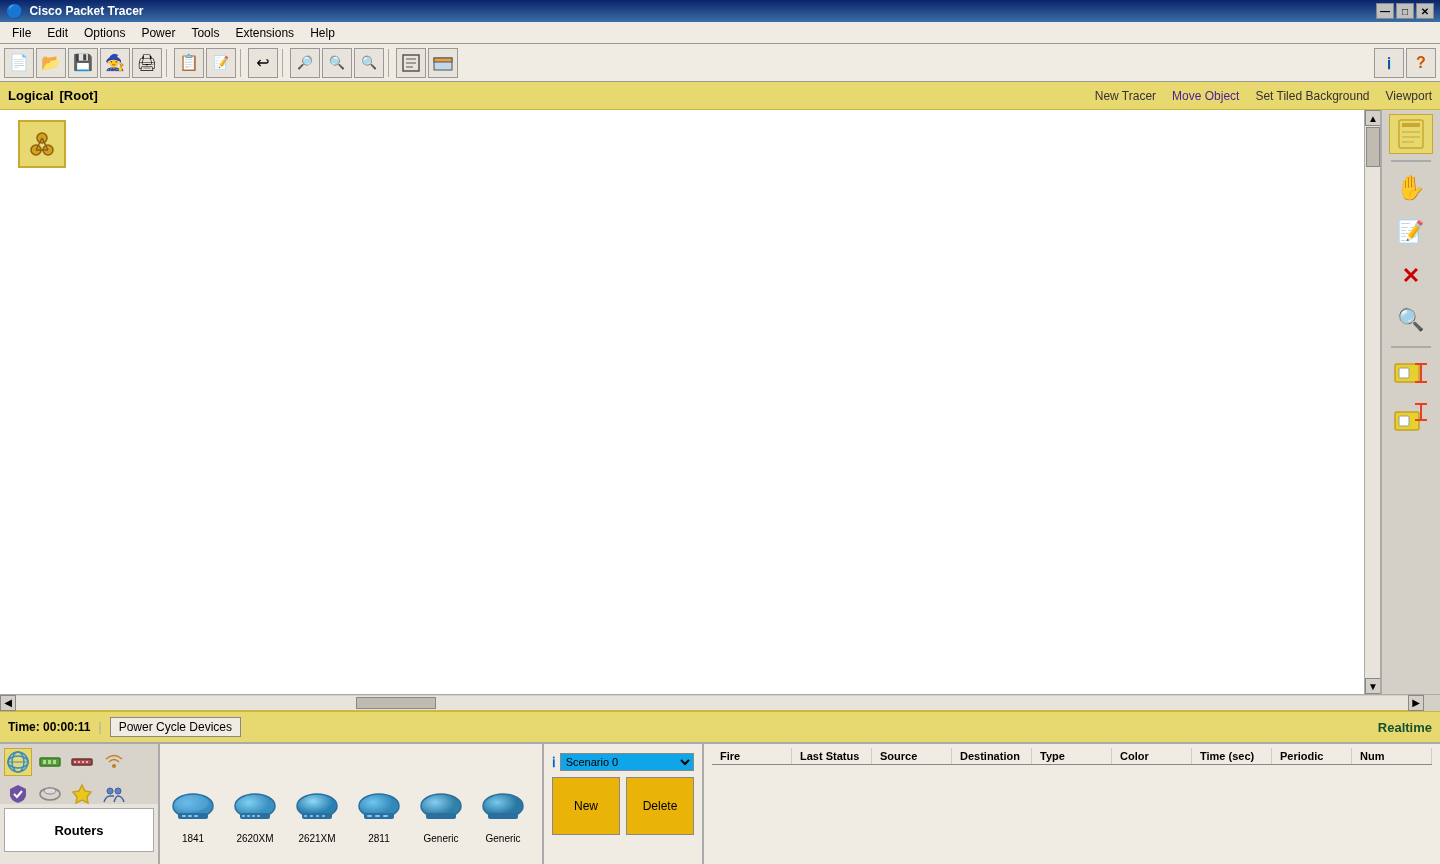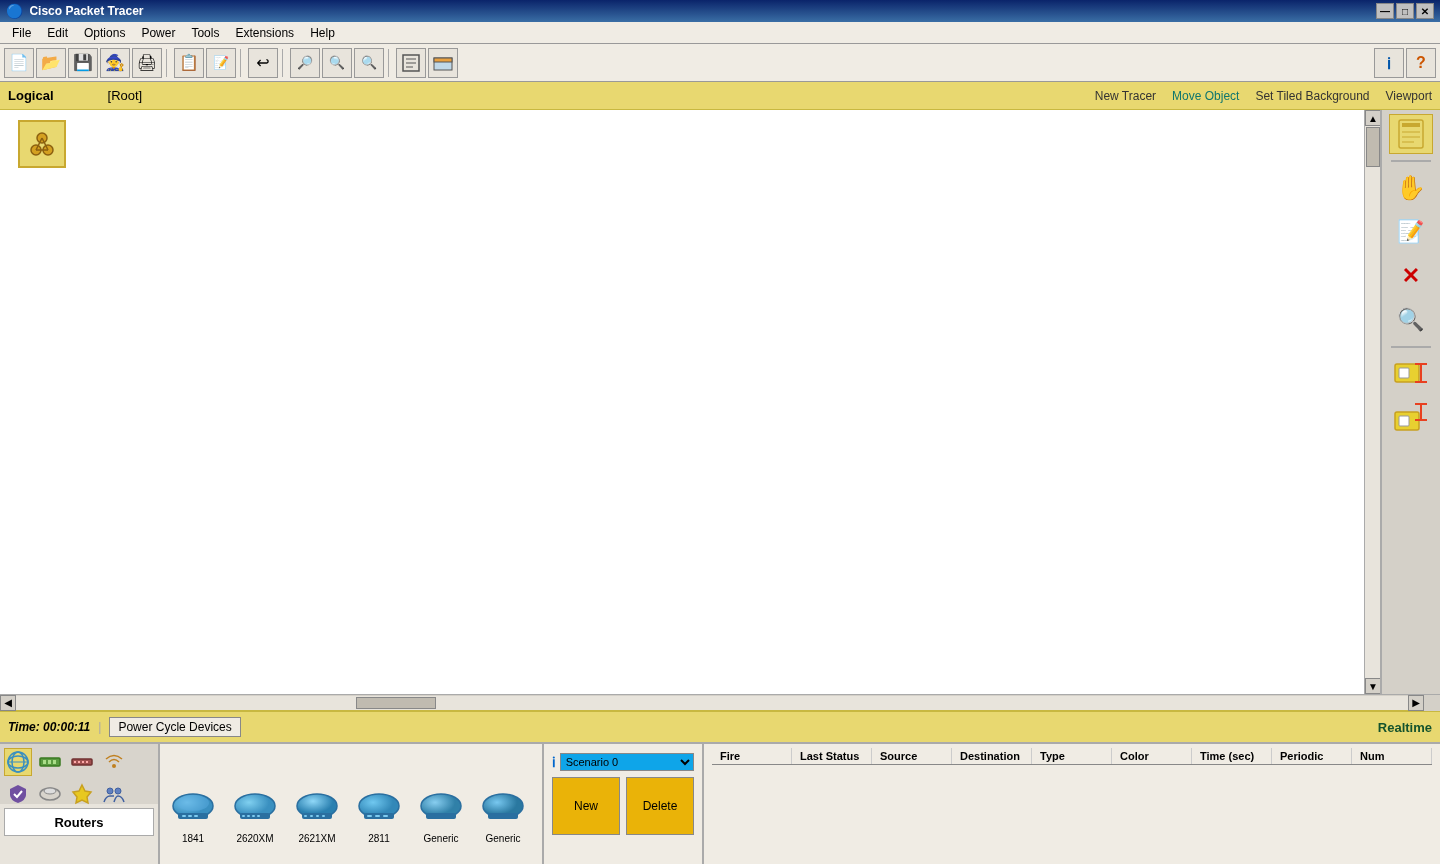--- a/index.html
+++ b/index.html
@@ -138,21 +138,21 @@
     #statusbar {
       height: 32px;
       background: #e8d870;
       display: flex;
       align-items: center;
       padding: 0 8px;
       justify-content: space-between;
       border-top: 2px solid #c8b840;
     }
     #statusbar-left { display: flex; align-items: center; gap: 8px; }
-    #time-display { font-weight: bold; font-size: 12px; font-style: italic; }
+    #time-display { font-weight: bold; font-size: 12px; }
     #power-cycle-btn {
       padding: 2px 8px;
       background: #f0ece4;
       border: 1px solid #888;
       cursor: pointer;
       font-size: 12px;
     }
     #realtime-label { font-weight: bold; font-size: 13px; color: #14532d; }
 
     
@@ -182,21 +182,21 @@
     }
     .cat-icon {
       width: 28px; height: 28px;
       display: flex; align-items: center; justify-content: center;
       cursor: pointer;
       font-size: 18px;
       border: 1px solid transparent;
     }
     .cat-icon.active { background: #e8d870; border: 1px solid #c8a830; }
     #category-label {
-      height: 28px;
+      height: 44px;
       background: white;
       border: 1px solid #aaa;
       margin: 4px;
       display: flex; align-items: center; justify-content: center;
       font-weight: bold;
       font-size: 13px;
     }
 
     
     #device-items {
@@ -342,25 +342,25 @@
       </svg>
   </div>
   <div style="flex:1;"></div>
   <div class="toolbar-btn" title="Info" style="font-size:16px; color:#0055aa; font-weight:bold;">ℹ</div>
   <div class="toolbar-btn" title="Help" style="font-size:16px; color:#cc5500; font-weight:bold;">?</div>
 </div>
 
 <div id="workspace-header">
   <div id="workspace-header-left">
     <span>Logical</span>
-    <span style="font-weight:normal;margin-left:48px;">[Root]</span>
+    <span style="font-weight:bold;">[Root]</span>
   </div>
   <div id="workspace-header-right">
     <span style="cursor:pointer;">New Tracer</span>
-    <span style="cursor:pointer; color:#0f766e;">Move Object</span>
+    <span style="cursor:pointer; color:#4c1d95;">Move Object</span>
     <span style="cursor:pointer;">Set Tiled Background</span>
     <span style="cursor:pointer;">Viewport</span>
   </div>
 </div>
 
 <div id="main-area" style="display:flex; height:calc(864px - 22px - 22px - 38px - 28px - 32px - 138px); position:relative;">
 
   <div id="canvas" style="flex:1; background:white; position:relative; overflow:hidden;">
 
     <div id="canvas-node">

